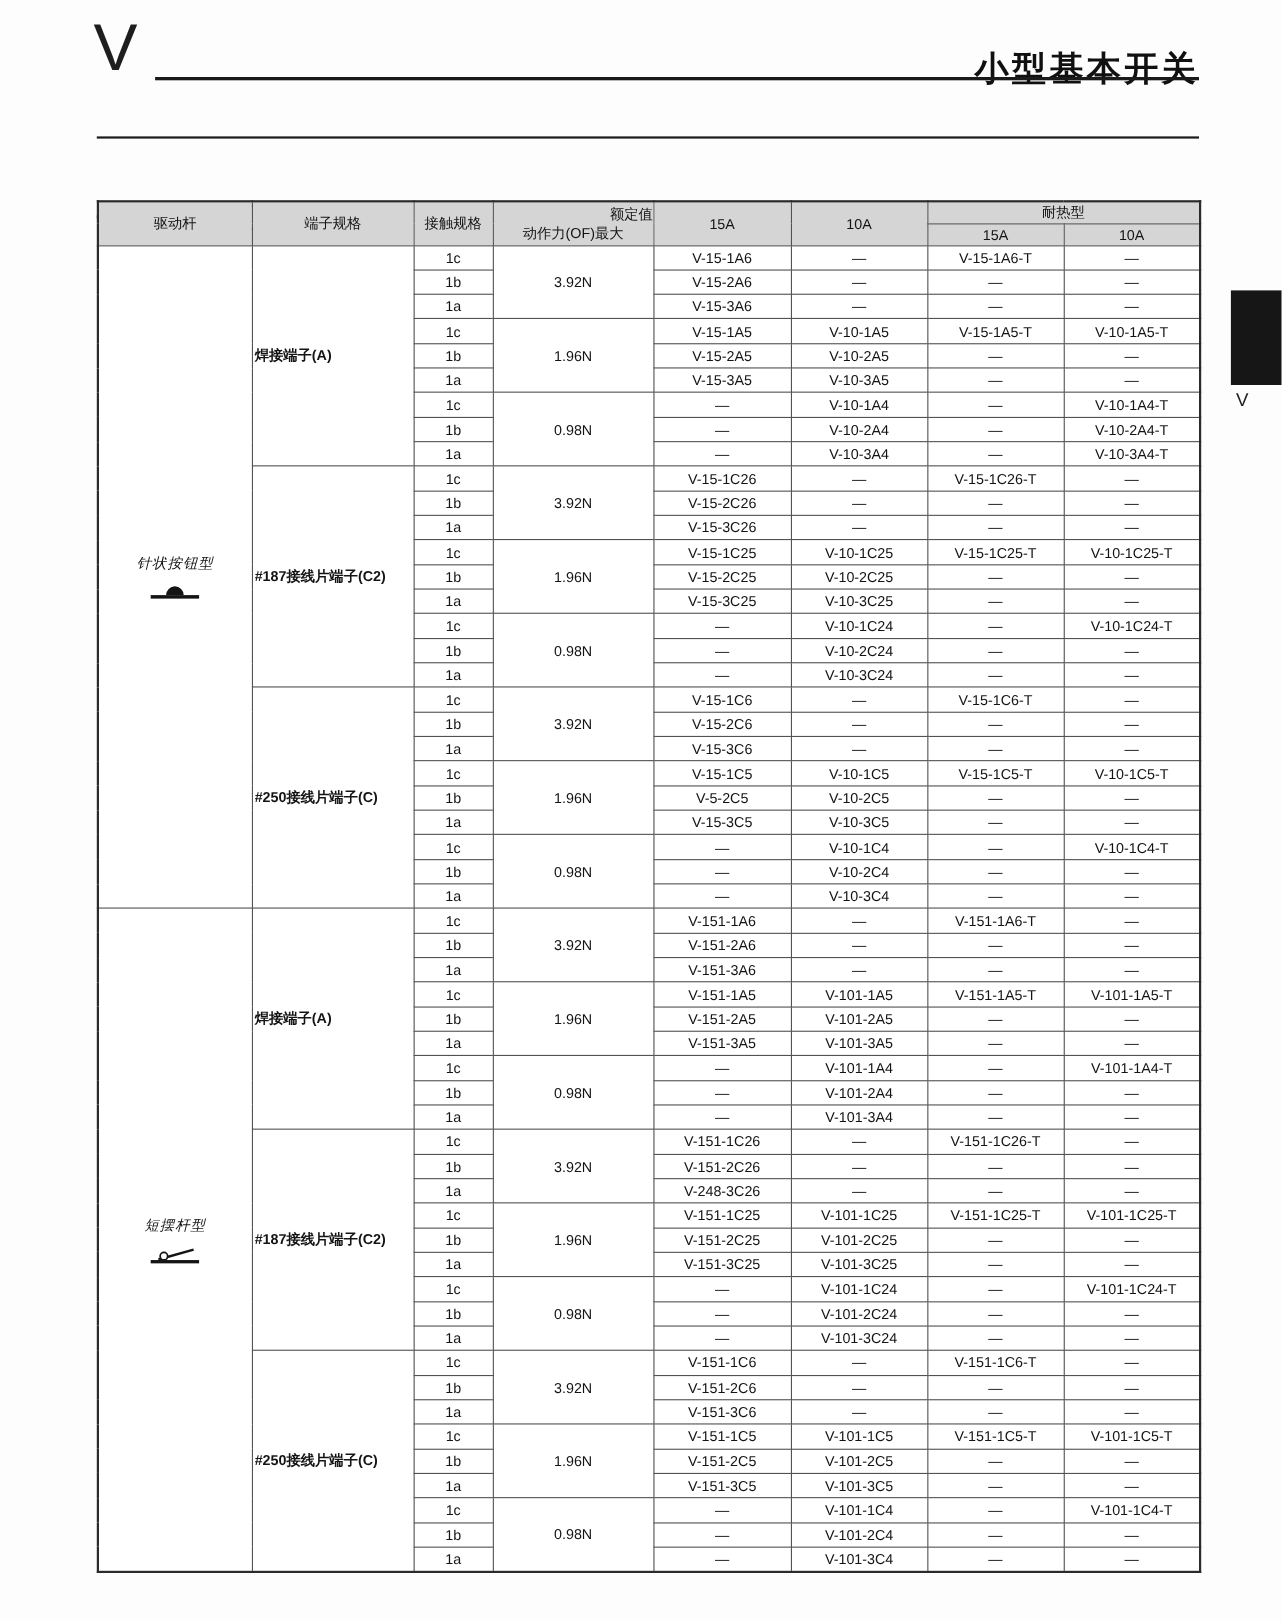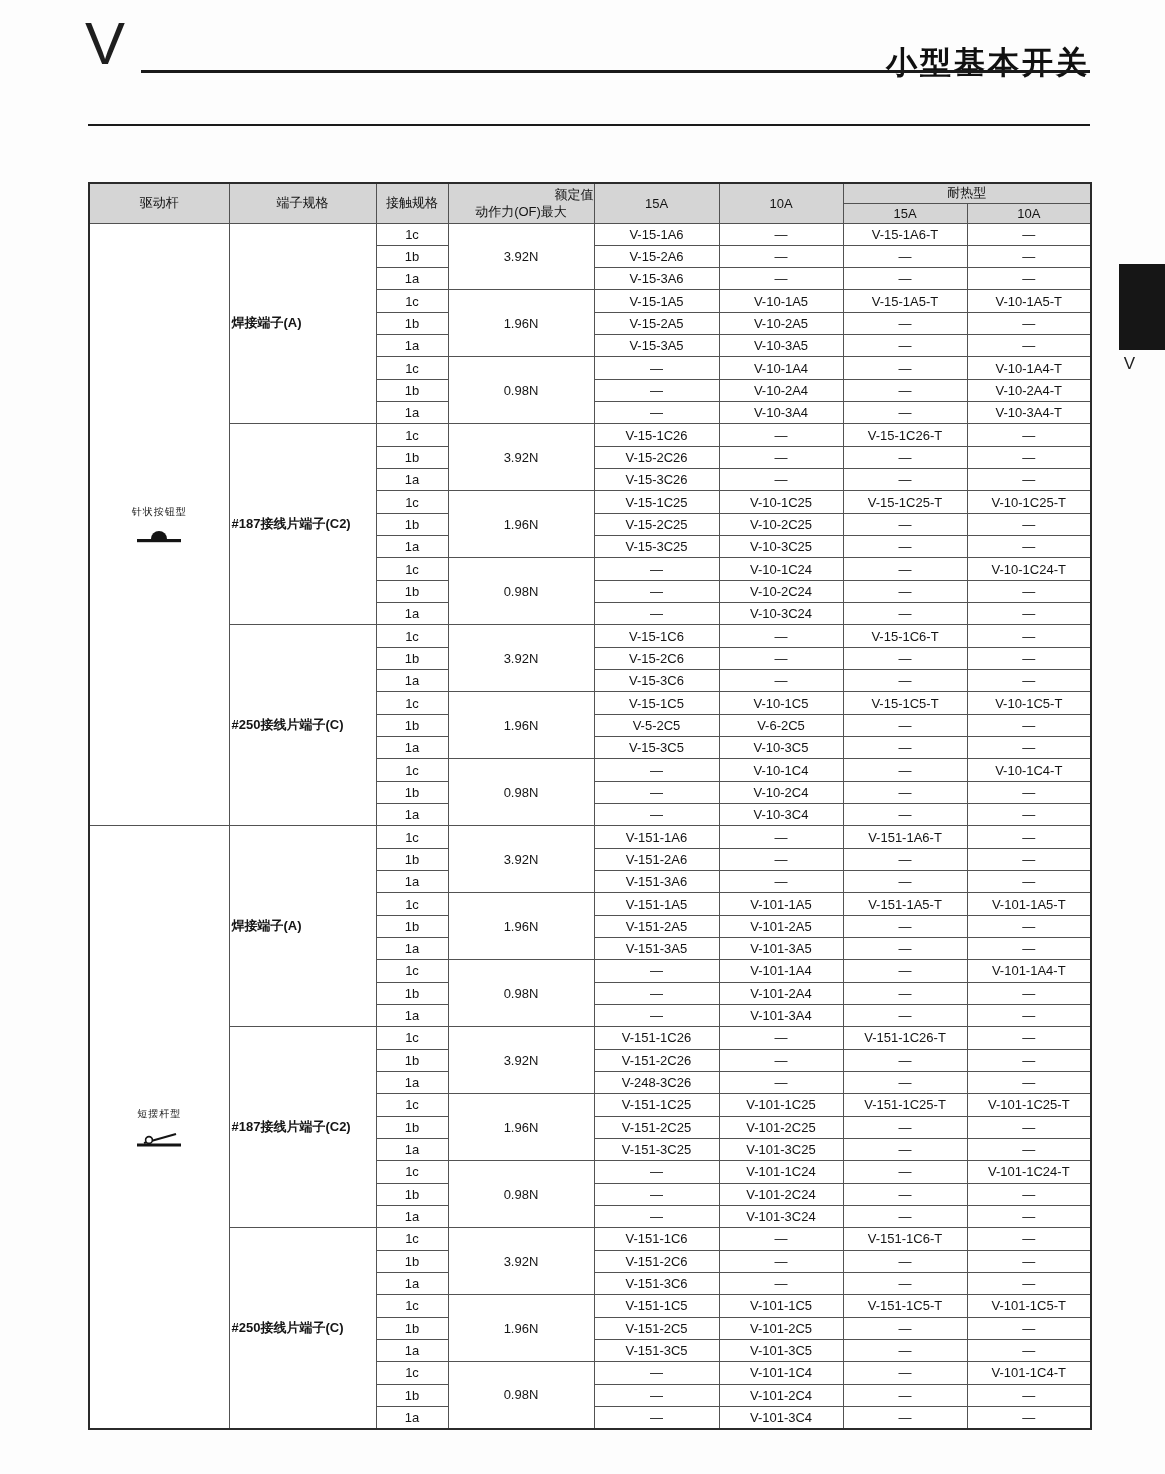--- a/index.html
+++ b/index.html
@@ -63,21 +63,21 @@
   .spec-table thead th { background: #d5d5d5; height: 20px; }
   .th-actuator { text-align: left; vertical-align: bottom; padding: 0 0 3px 3px; }
   .th-terminal, .th-contact { vertical-align: bottom; padding-bottom: 3px; }
   .th-force { vertical-align: top; padding: 1px 4px 0 4px; }
   .th-force .rated { text-align: right; line-height: 17px; }
   .th-force .of { text-align: center; line-height: 18px; }
   .spec-table tbody td { height: 22.33px; background: #fff; }
   td.cell-contact { background: #d5d5d5; }
   td.cell-terminal { text-align: left; padding-left: 2px; font-weight: bold; }
   td.cell-actuator { vertical-align: middle; background: #fff; }
-  .actuator-label { text-align: center; font-size: 10px; letter-spacing: 1px; }
+  .actuator-label { text-align: center; font-size: 13px; letter-spacing: 1px; font-style: italic; }
   .actuator-icon { margin-top: 9px; text-align: center; line-height: 0; }
 </style>
 </head>
 <body>
 
 <div class="big-v">V</div>
 <div class="page-title">小型基本开关</div>
 <div class="rule-thick"></div>
 <div class="rule-thin"></div>
 <div class="section-label">热固性外壳</div>
@@ -282,21 +282,21 @@
         <td class="cell-contact">1c</td>
         <td rowspan="3" class="cell-force">1.96N</td>
         <td class="cell-model">V-15-1C5</td>
         <td class="cell-model">V-10-1C5</td>
         <td class="cell-model">V-15-1C5-T</td>
         <td class="cell-model">V-10-1C5-T</td>
       </tr>
       <tr>
         <td class="cell-contact">1b</td>
         <td class="cell-model">V-5-2C5</td>
-        <td class="cell-model">V-6-2C5</td>
+        <td class="cell-model">V-10-2C5</td>
         <td class="cell-model">—</td>
         <td class="cell-model">—</td>
       </tr>
       <tr>
         <td class="cell-contact">1a</td>
         <td class="cell-model">V-15-3C5</td>
         <td class="cell-model">V-10-3C5</td>
         <td class="cell-model">—</td>
         <td class="cell-model">—</td>
       </tr>

